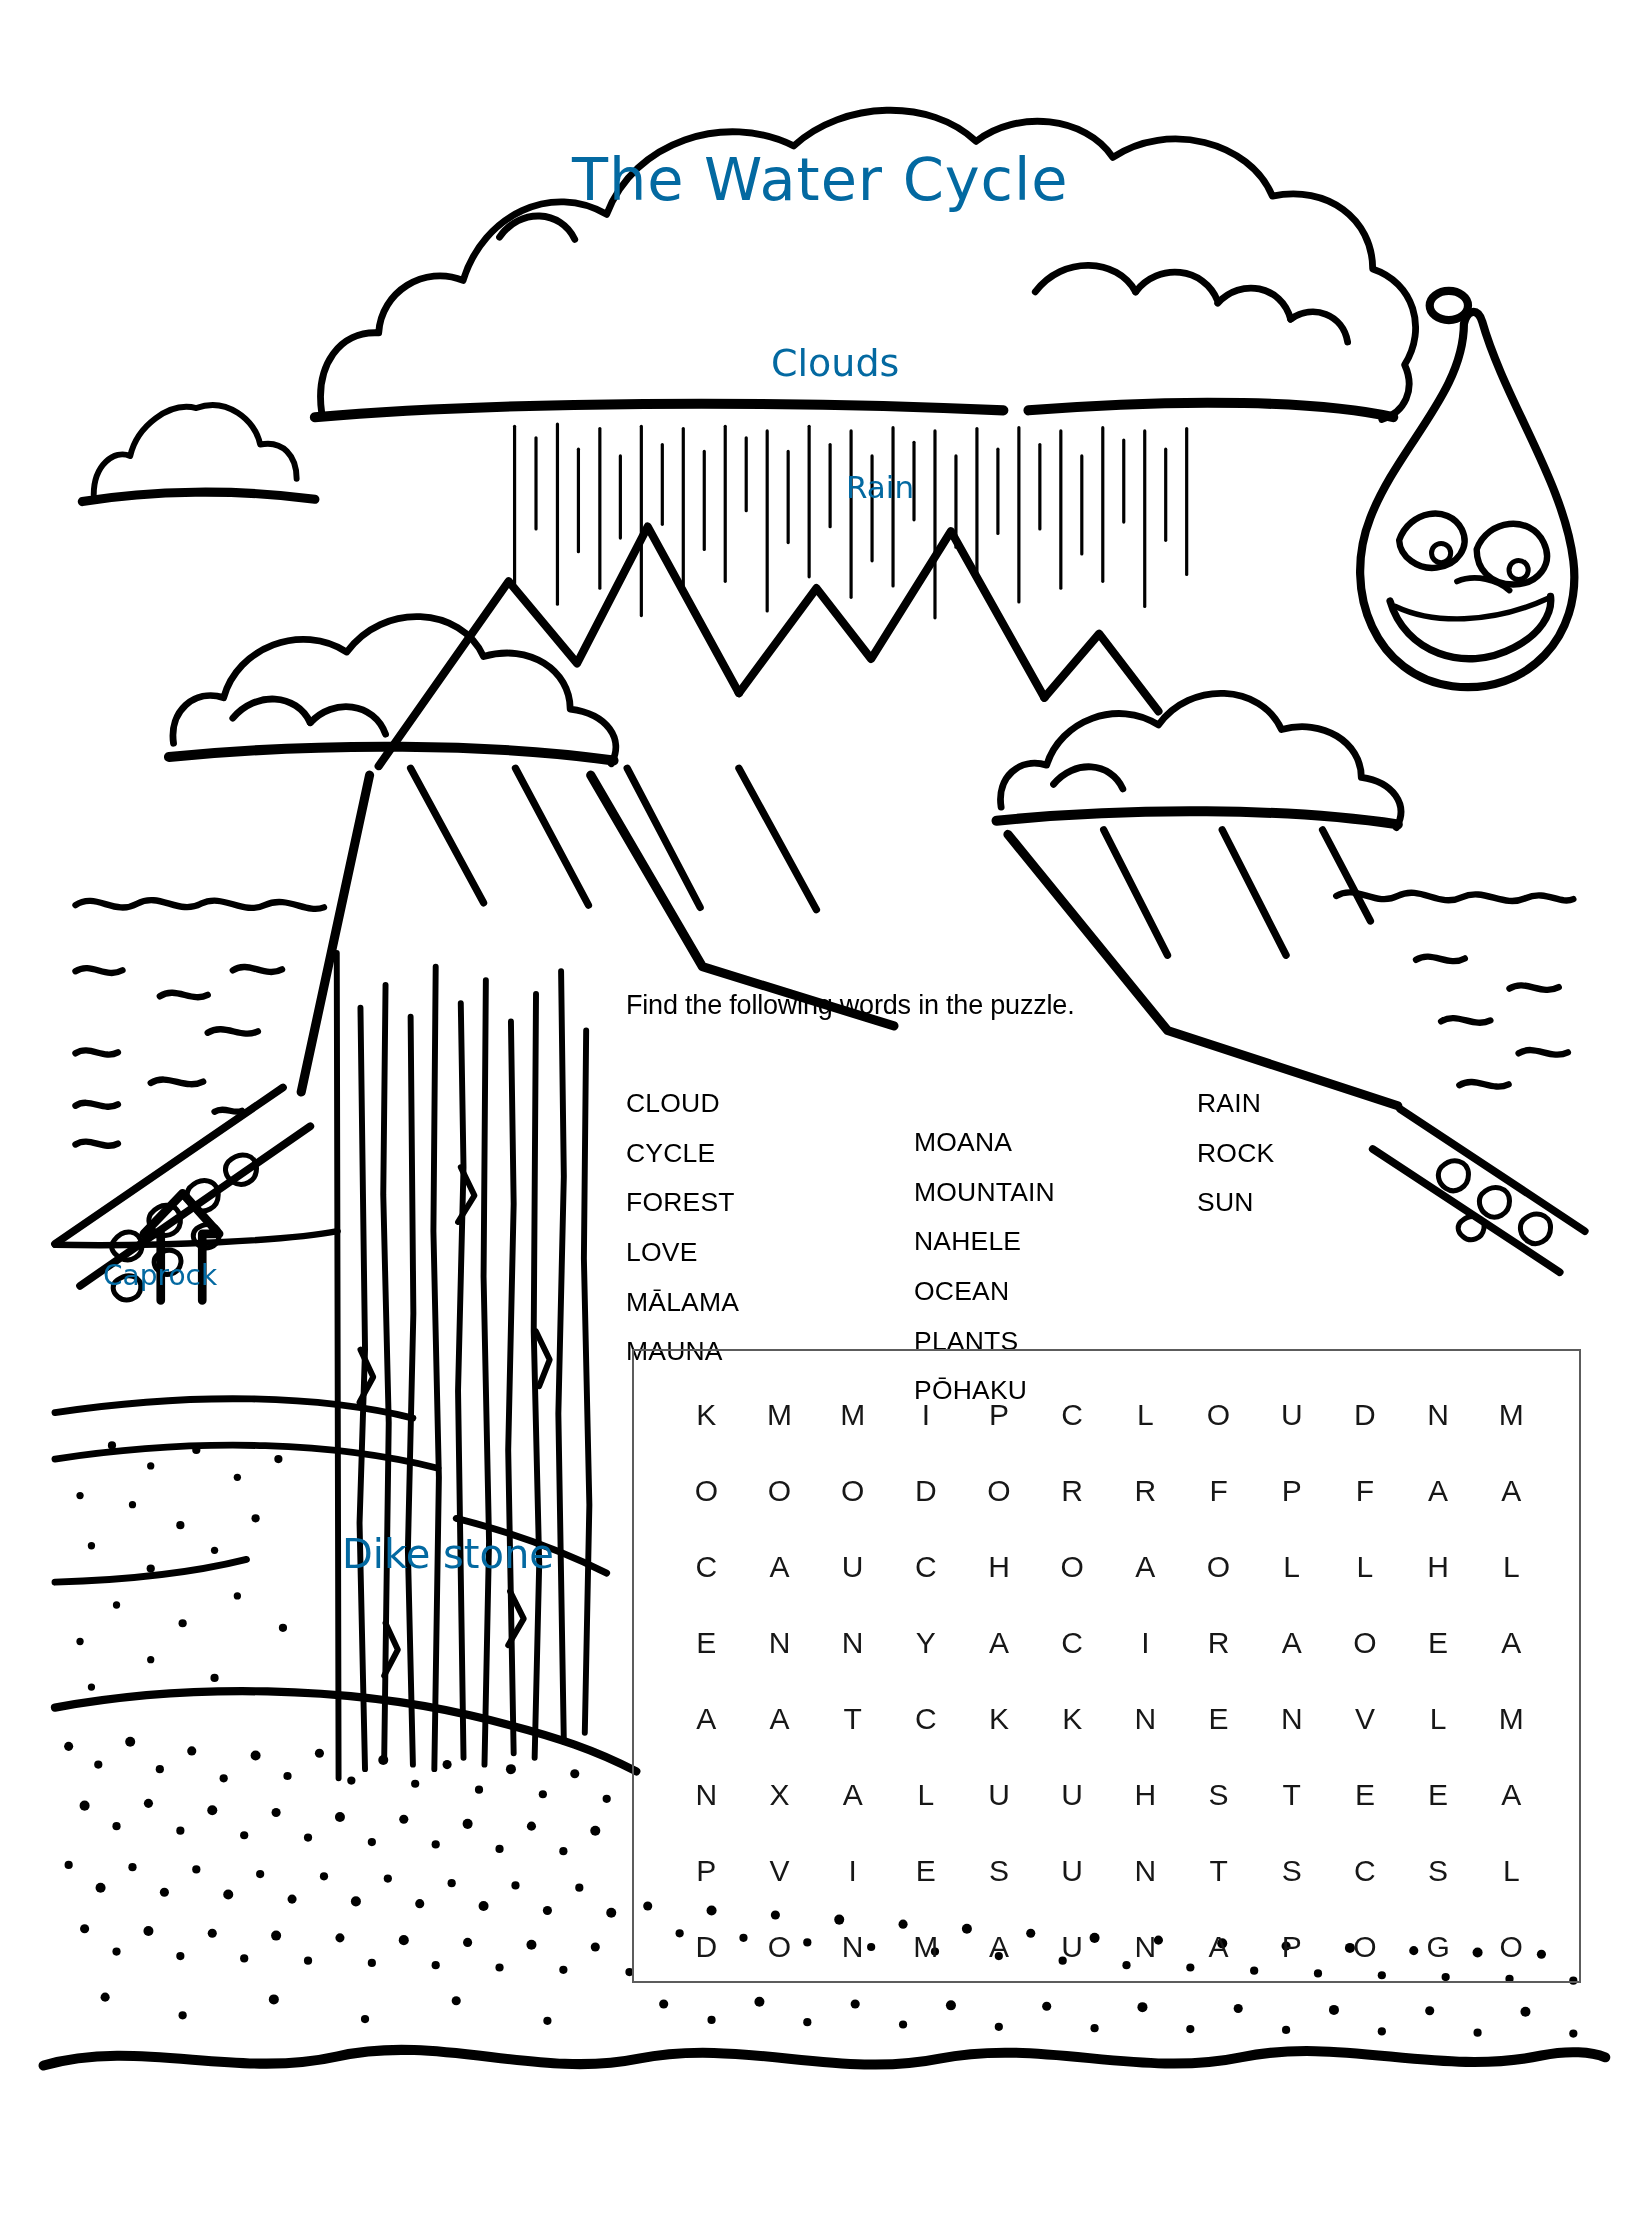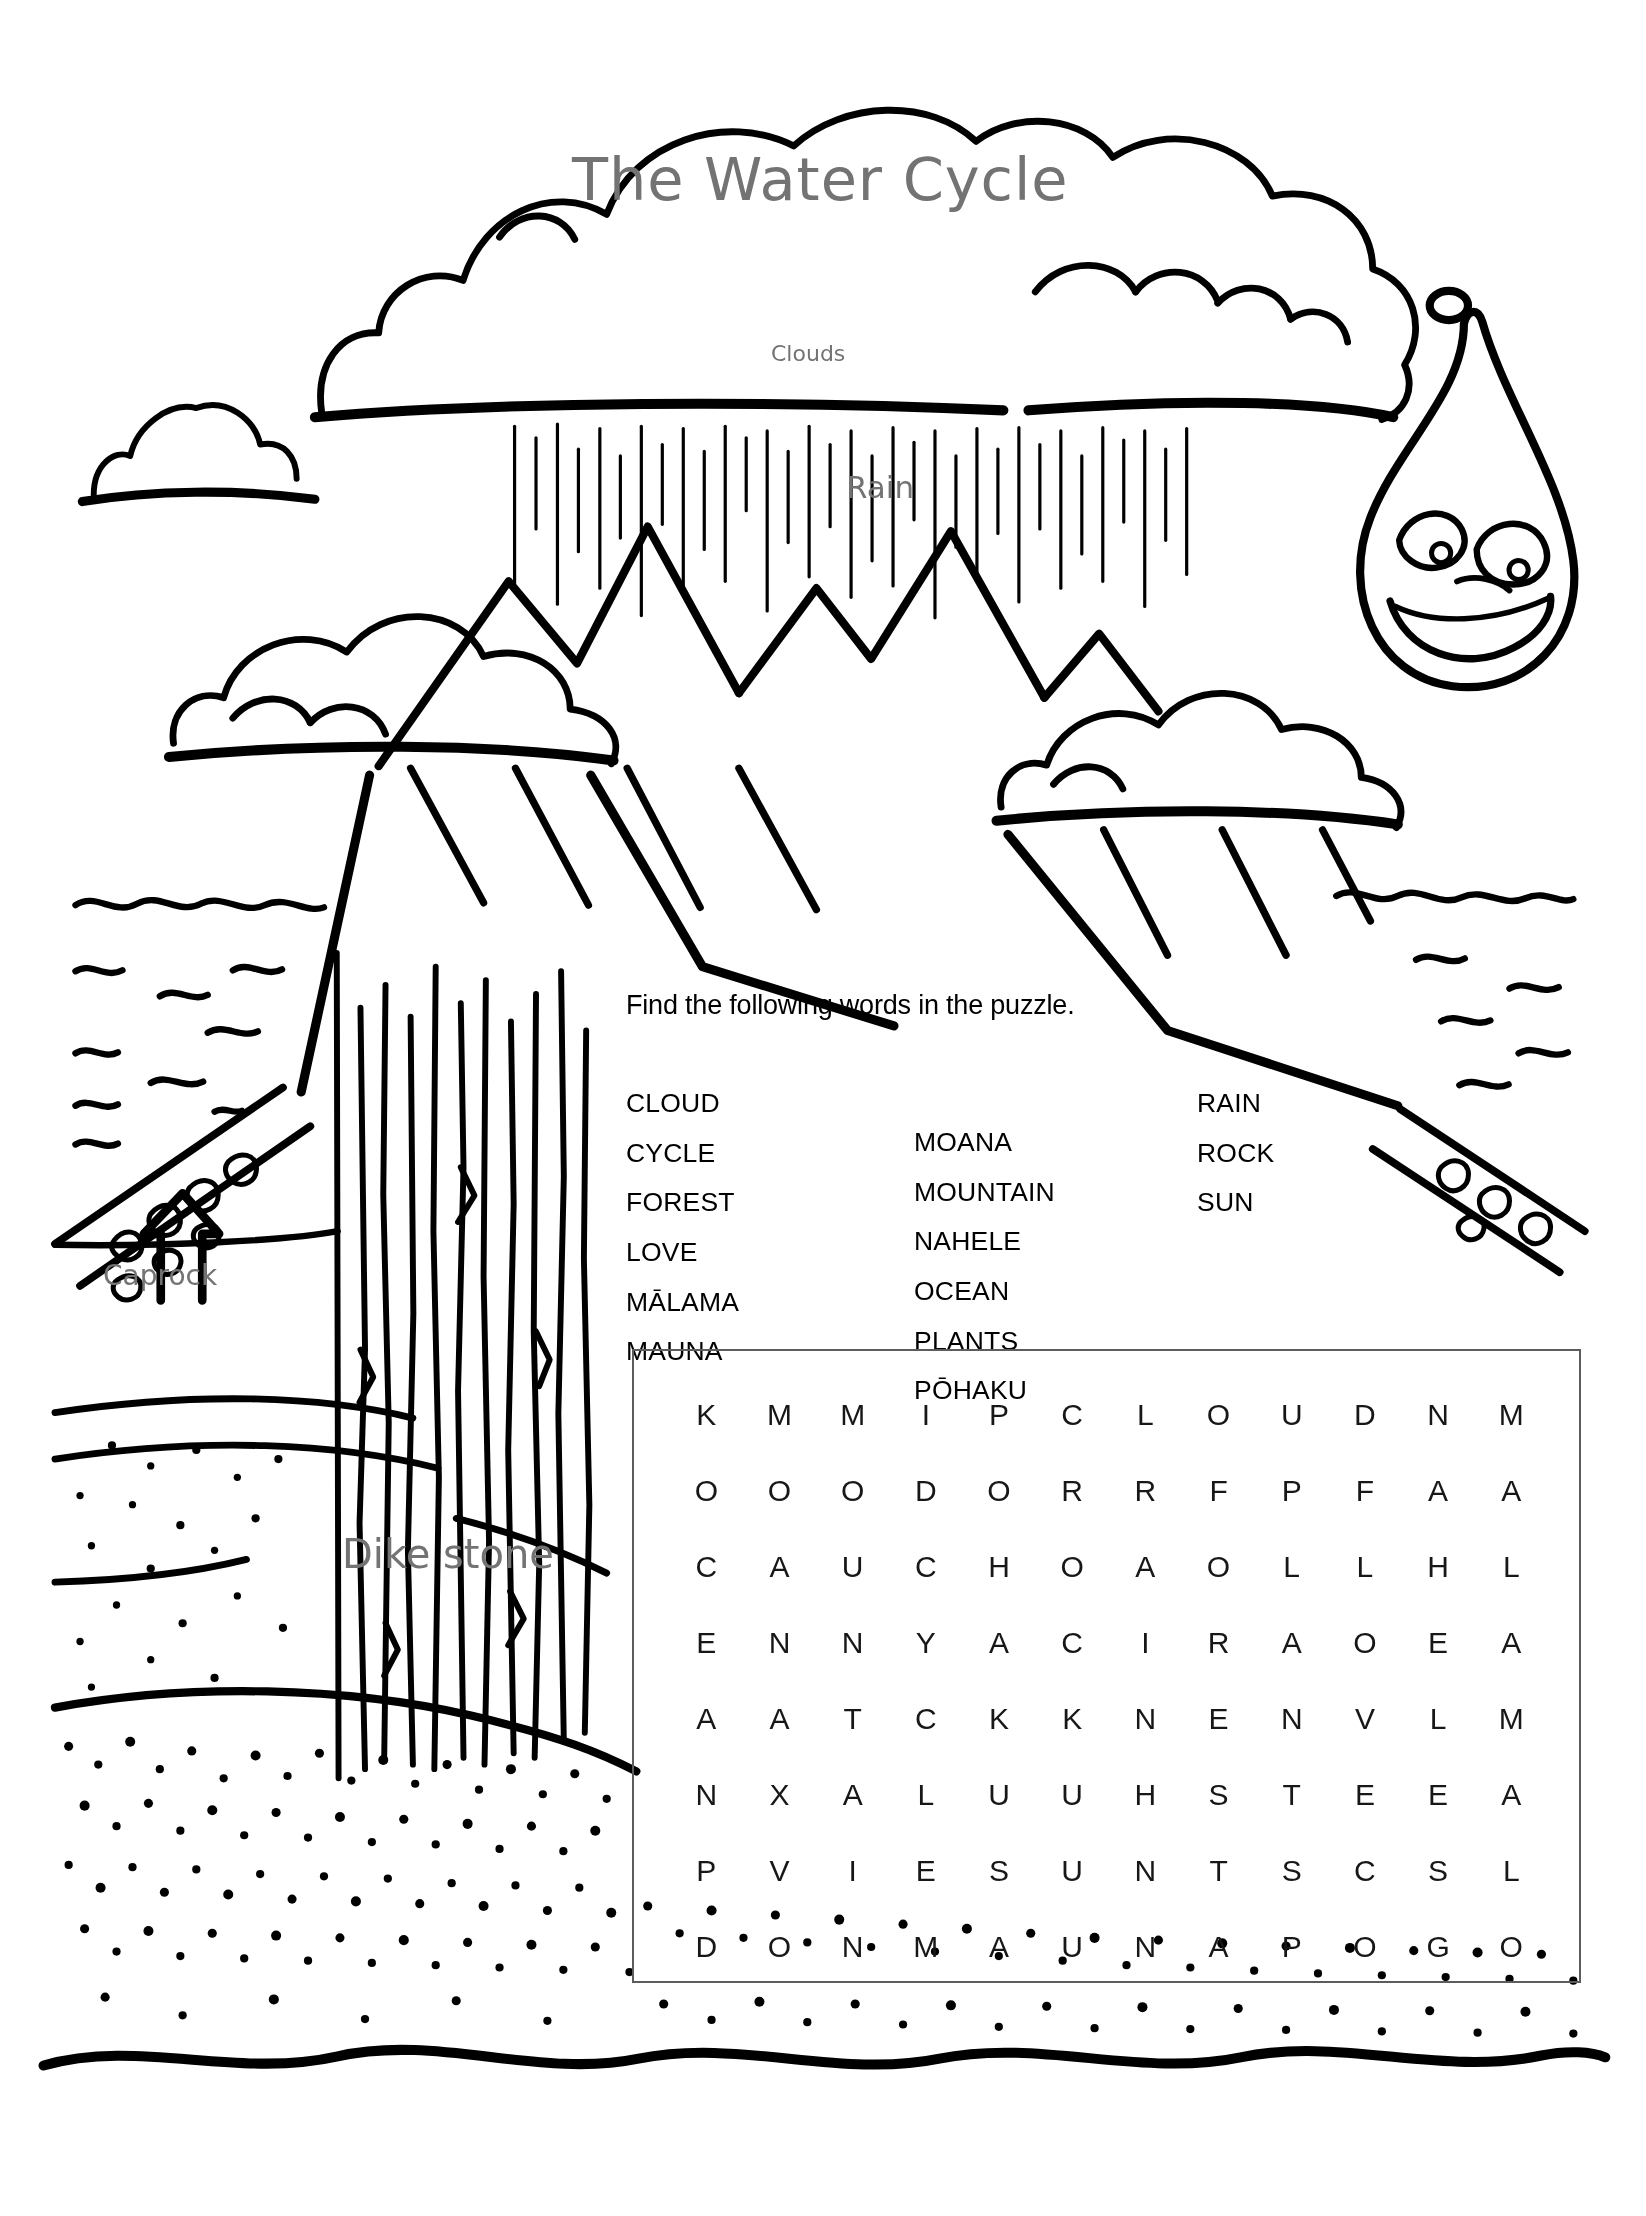--- a/index.html
+++ b/index.html
@@ -24,36 +24,36 @@
     position: absolute;
     left: 0; top: 0;
     width: 1647px;
     height: 2216px;
     pointer-events: none;
   }
   
   .tx {
     position: absolute;
     white-space: pre;
-    color: #737373;
+    color: #0369a1;
   }
   .hand {
     font-family: "DejaVu Sans", sans-serif;
     font-weight: 400;
   }
   #title {
     left: 572px;
     top: 145px;
     font-size: 59px;
     letter-spacing: 0.9px;
   }
   #label-clouds {
     left: 771px;
     top: 341px;
-    font-size: 22px;
+    font-size: 38px;
   }
   #label-rain {
     left: 846px;
     top: 469px;
     font-size: 31px;
   }
   #label-caprock {
     left: 103px;
     top: 1259px;
     font-size: 28px;

